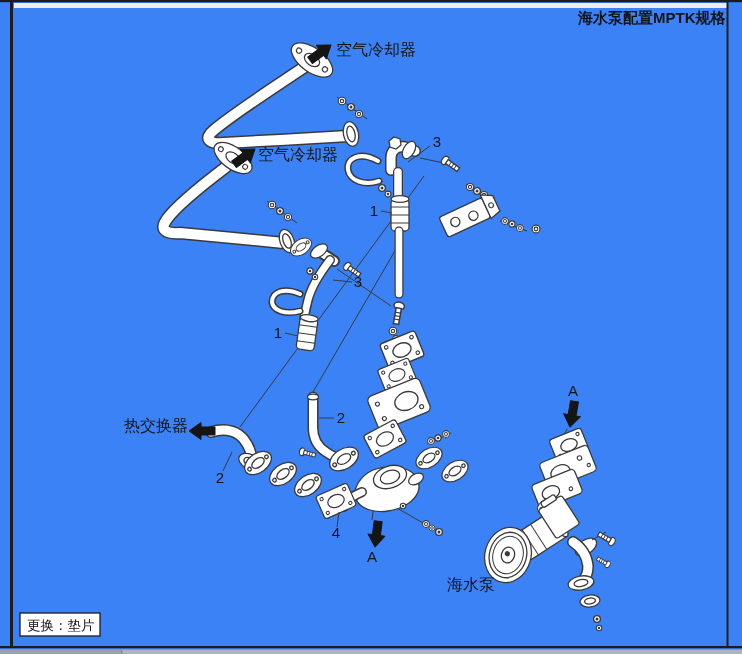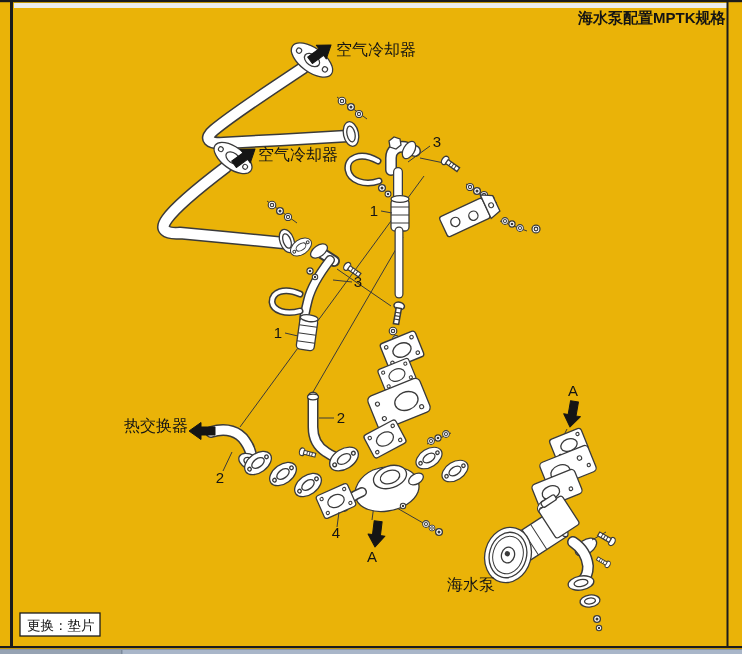--- a/index.html
+++ b/index.html
@@ -1,17 +1,17 @@
 <!DOCTYPE html>
 <html><head>
 <meta charset="utf-8">
 <style>
   html,body { margin:0; padding:0; background:#fff; }
   .stage {
-    position:relative; width:742px; height:654px; background:#eab308;
+    position:relative; width:742px; height:654px; background:#3b82f6;
     font-family:"Liberation Sans","DejaVu Sans",sans-serif; overflow:hidden;
   }
   svg { display:block; }
   .ln   { fill:#ffffff; stroke:#3a3a3a; stroke-width:1.3; }
   .lnt  { fill:#ffffff; stroke:#3a3a3a; stroke-width:1.1; }
   .th   { fill:none; stroke:#3a3a3a; stroke-width:1; }
   .lead { fill:none; stroke:#3a3a3a; stroke-width:1; }
   .pipeO{ fill:none; stroke:#3a3a3a; stroke-linecap:round; stroke-linejoin:round; }
   .pipeI{ fill:none; stroke:#ffffff; stroke-linecap:round; stroke-linejoin:round; }
   .txt  { font-size:16px; fill:#141414; }

